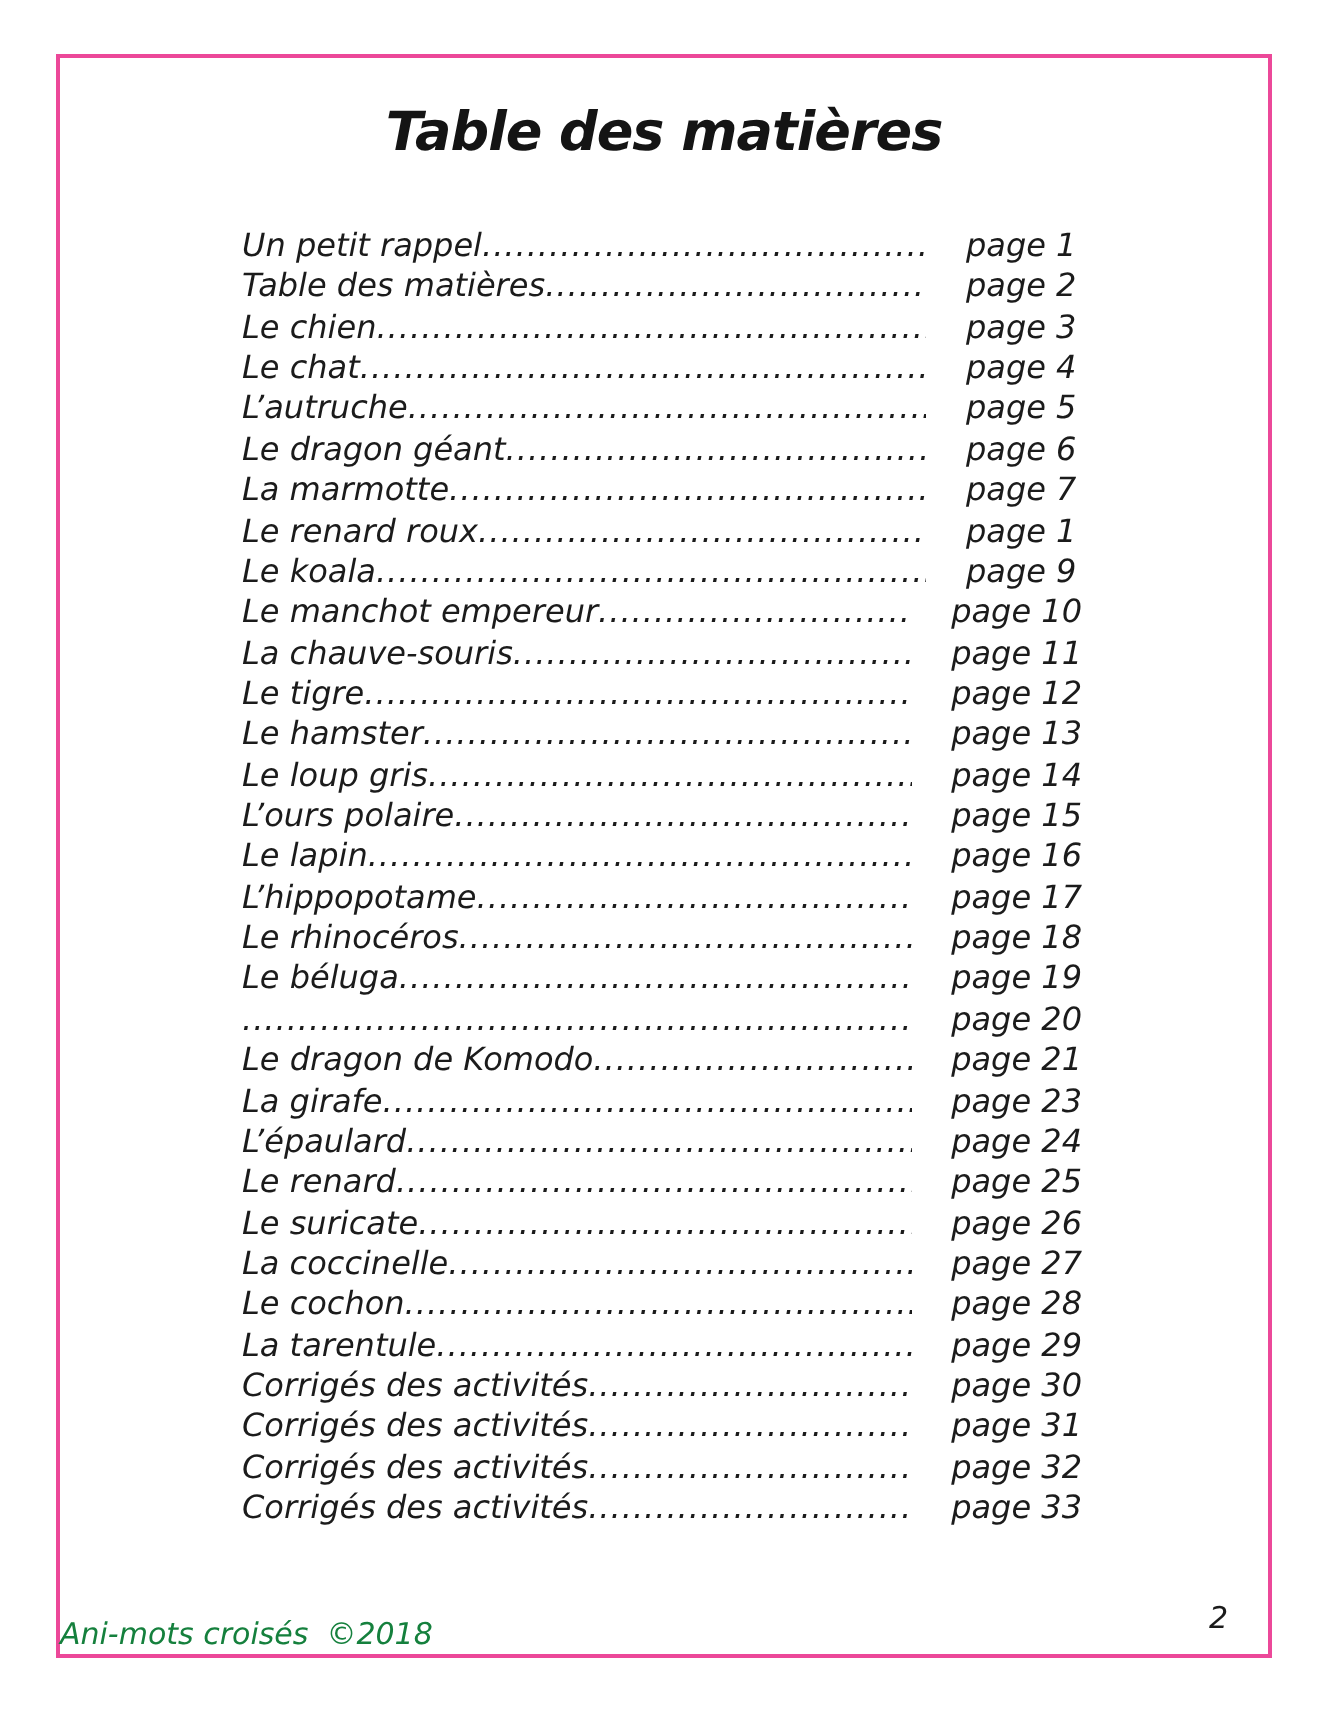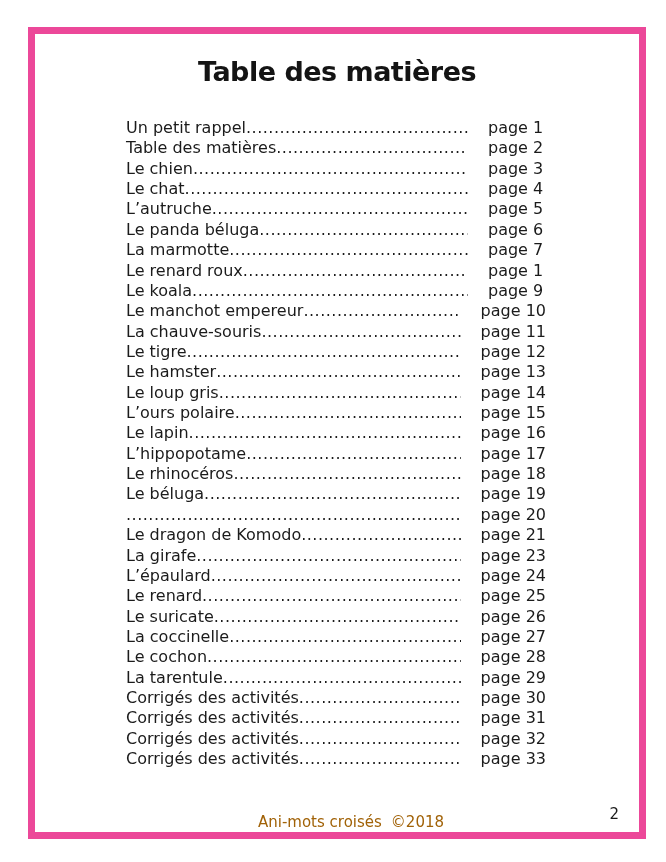--- a/index.html
+++ b/index.html
@@ -17,22 +17,23 @@
     width: 666px;
     height: 862px;
     background: #ffffff;
   }
   .frame {
     position: absolute;
     left: 28px;
     top: 27px;
     width: 604px;
     height: 798px;
-    border: 7px solid #ec4899;
+    border: 2px solid #ec4899;
     background: #ffffff;
+    font-style: italic;
   }
   .title {
     position: absolute;
     top: 22px;
     left: 0;
     width: 100%;
     margin: 0;
     text-align: center;
     font-size: 27px;
     font-weight: bold;
@@ -69,25 +70,24 @@
   }
   .toc-page {
     flex: 0 0 58px;
     white-space: nowrap;
     text-align: left;
     margin-left: 20px;
   }
   .footer {
     position: absolute;
     bottom: 1px;
-    left: 14px;
+    left: 0;
     width: 100%;
-    text-align: center;
     font-size: 15px;
-    color: #a16207;
+    color: #15803d;
   }
   .footer .copy {
     margin-left: 9px;
   }
   .pagenum {
     position: absolute;
     right: 20px;
     bottom: 9px;
     font-size: 15px;
     color: #1b1b1b;
@@ -127,21 +127,21 @@
           <span class="toc-page">page 4</span>
         </div>
 
         <div class="toc-row">
           <span class="toc-label">L’autruche</span>
           <span class="leader"></span>
           <span class="toc-page">page 5</span>
         </div>
 
         <div class="toc-row">
-          <span class="toc-label">Le panda béluga</span>
+          <span class="toc-label">Le dragon géant</span>
           <span class="leader"></span>
           <span class="toc-page">page 6</span>
         </div>
 
         <div class="toc-row">
           <span class="toc-label">La marmotte</span>
           <span class="leader"></span>
           <span class="toc-page">page 7</span>
         </div>
 

